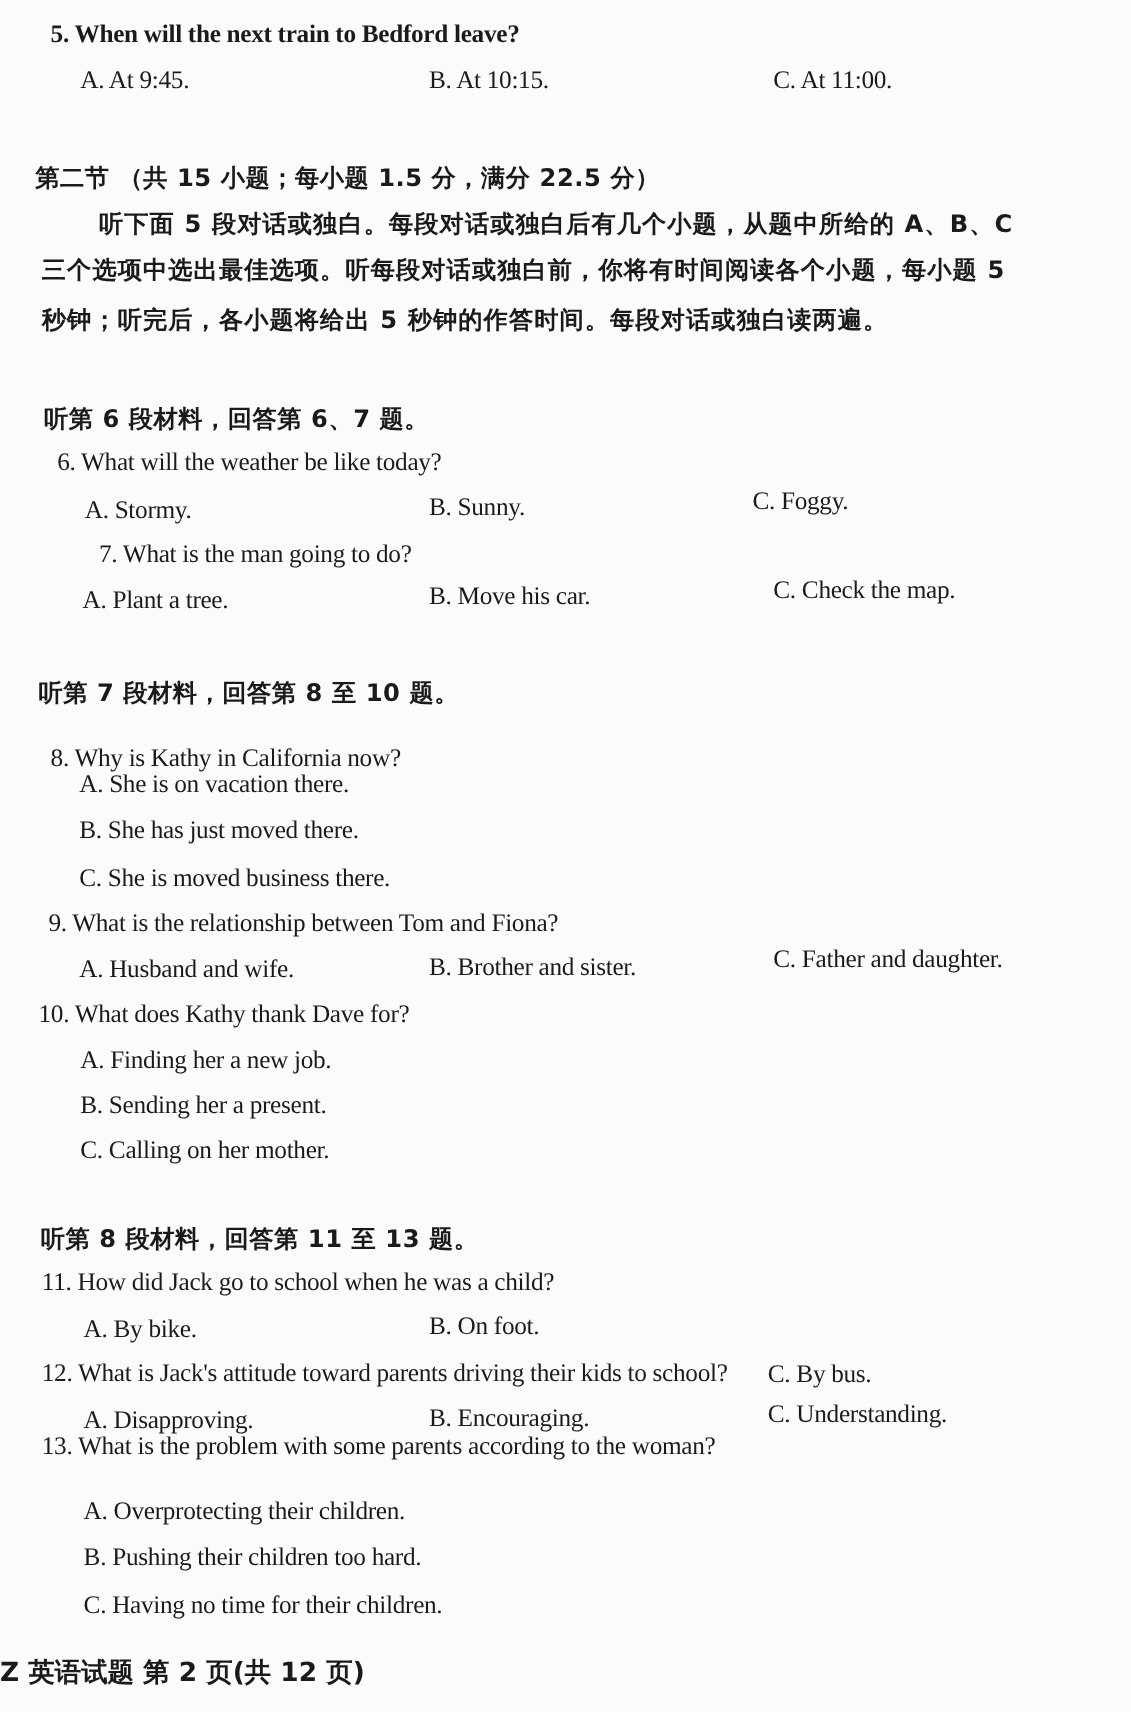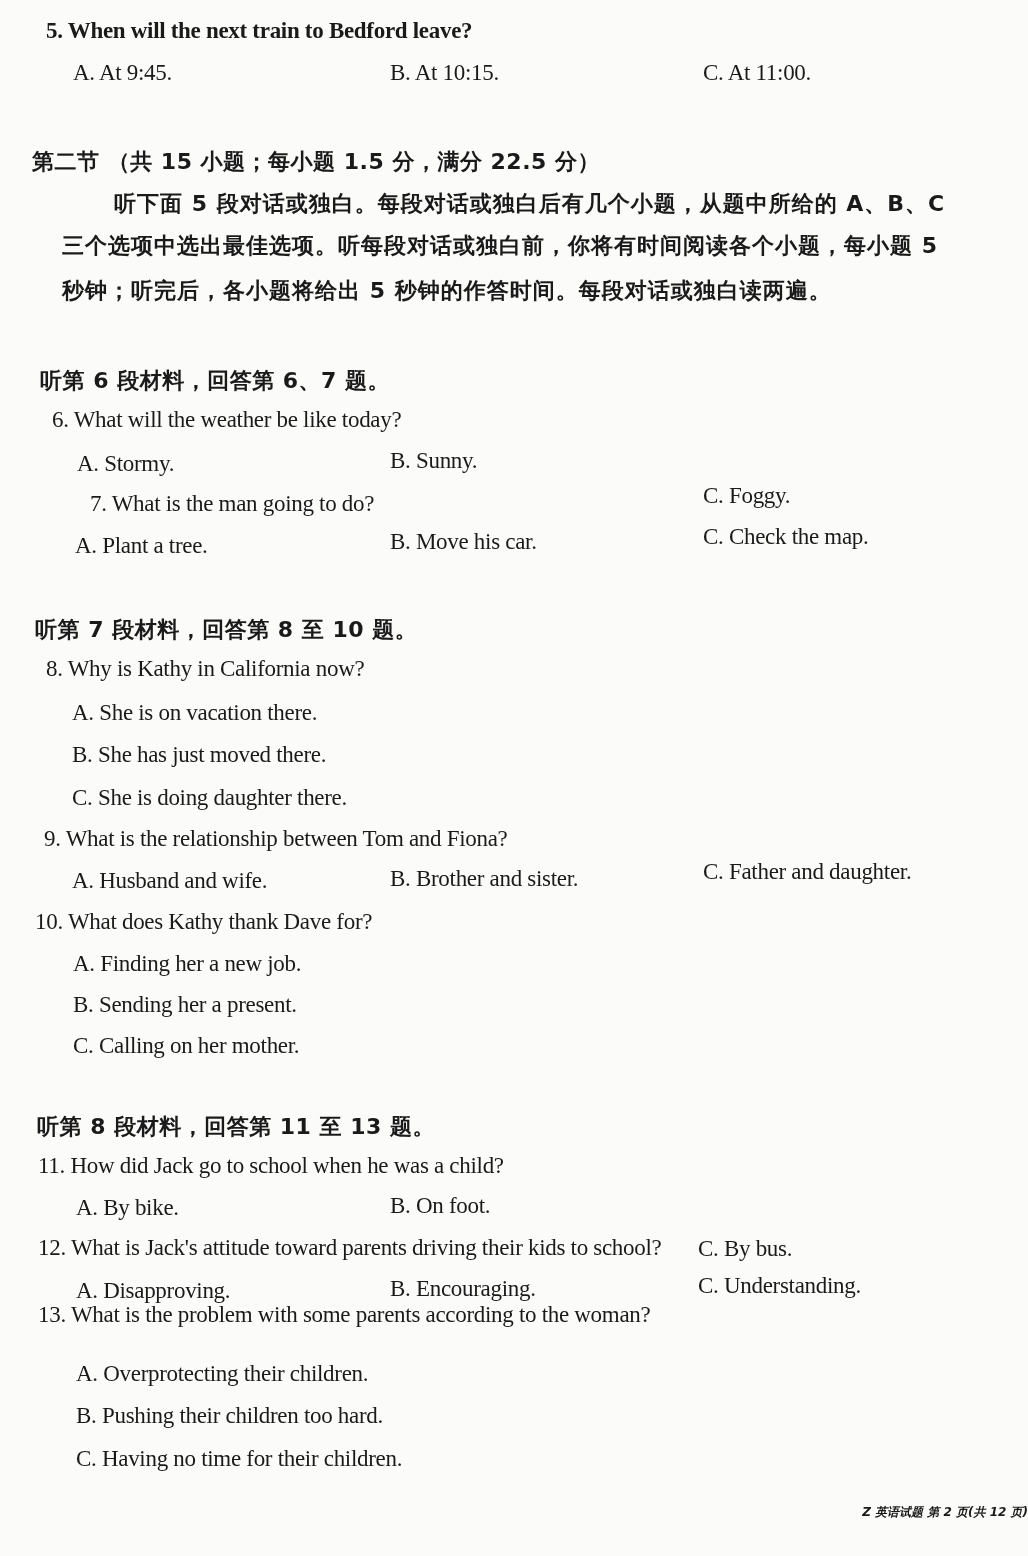--- a/index.html
+++ b/index.html
@@ -5,54 +5,54 @@
   html, body { margin: 0; padding: 0; }
   body {
     width: 1028px; height: 1556px; overflow: hidden;
     background: #fbfbfa;
     color: #1a1a1a;
     font-family: "Liberation Serif", "DejaVu Serif", serif;
     position: relative;
   }
   .line { position: absolute; white-space: nowrap; font-size: 23px; letter-spacing: -0.3px; }
   .cn { font-family: "DejaVu Sans", "Liberation Sans", sans-serif; font-weight: bold; font-size: 22px; letter-spacing: 0.5px; }
-  .cn-body { font-family: "DejaVu Sans", "Liberation Sans", sans-serif; font-weight: bold; font-size: 22px; letter-spacing: 1px; margin-left: 24px; }
+  .cn-body { font-family: "DejaVu Sans", "Liberation Sans", sans-serif; font-weight: bold; font-size: 22px; letter-spacing: 1px; }
   .opt { position: absolute; white-space: nowrap; font-size: 23px; letter-spacing: -0.3px; }
-  .footer { position: absolute; left: 0; width: 1028px; text-align: right; font-family: "DejaVu Sans", sans-serif; font-weight: bold; font-size: 12px; font-style: italic; }
+  .footer { position: absolute; left: 0; width: 1028px; text-align: left; font-family: "DejaVu Sans", sans-serif; font-weight: bold; font-size: 24px; }
 </style>
 </head>
 <body>
 
 <div>
 
   <div class="line" style="left:46px;top:18px;font-weight:bold;">5. When will the next train to Bedford leave?</div>
   <div class="opt" style="left:73px;top:60px;">A. At 9:45.</div>
   <div class="opt" style="left:390px;top:60px;">B. At 10:15.</div>
   <div class="opt" style="left:703px;top:60px;">C. At 11:00.</div>
 
   <div class="line cn" style="left:32px;top:147px;">第二节 （共 15 小题；每小题 1.5 分，满分 22.5 分）</div>
   <div class="line cn-body" style="left:90px;top:189px;">听下面 5 段对话或独白。每段对话或独白后有几个小题，从题中所给的 A、B、C</div>
   <div class="line cn-body" style="left:38px;top:231px;">三个选项中选出最佳选项。听每段对话或独白前，你将有时间阅读各个小题，每小题 5</div>
   <div class="line cn-body" style="left:38px;top:276px;">秒钟；听完后，各小题将给出 5 秒钟的作答时间。每段对话或独白读两遍。</div>
 
   <div class="line cn" style="left:40px;top:366px;">听第 6 段材料，回答第 6、7 题。</div>
   <div class="line" style="left:52px;top:407px;">6. What will the weather be like today?</div>
   <div class="opt" style="left:77px;top:451px;">A. Stormy.</div>
   <div class="opt" style="left:390px;top:448px;">B. Sunny.</div>
-  <div class="opt" style="left:703px;top:443px;margin-top:40px;">C. Foggy.</div>
+  <div class="opt" style="left:684px;top:443px;">C. Foggy.</div>
   <div class="line" style="left:50px;top:491px;margin-left:40px;">7. What is the man going to do?</div>
   <div class="opt" style="left:75px;top:533px;">A. Plant a tree.</div>
   <div class="opt" style="left:390px;top:529px;">B. Move his car.</div>
   <div class="opt" style="left:703px;top:524px;">C. Check the map.</div>
 
   <div class="line cn" style="left:35px;top:615px;">听第 7 段材料，回答第 8 至 10 题。</div>
-  <div class="line" style="left:46px;top:656px;">8. Why is Kathy in California now?</div>
+  <div class="line" style="left:46px;top:676px;">8. Why is Kathy in California now?</div>
   <div class="opt" style="left:72px;top:700px;">A. She is on vacation there.</div>
   <div class="opt" style="left:72px;top:742px;">B. She has just moved there.</div>
-  <div class="opt" style="left:72px;top:785px;">C. She is doing daughter there.</div>
+  <div class="opt" style="left:72px;top:785px;">C. She is moved business there.</div>
   <div class="line" style="left:44px;top:826px;">9. What is the relationship between Tom and Fiona?</div>
   <div class="opt" style="left:72px;top:868px;">A. Husband and wife.</div>
   <div class="opt" style="left:390px;top:866px;">B. Brother and sister.</div>
   <div class="opt" style="left:703px;top:859px;">C. Father and daughter.</div>
   <div class="line" style="left:35px;top:909px;">10. What does Kathy thank Dave for?</div>
   <div class="opt" style="left:73px;top:951px;">A. Finding her a new job.</div>
   <div class="opt" style="left:73px;top:992px;">B. Sending her a present.</div>
   <div class="opt" style="left:73px;top:1033px;">C. Calling on her mother.</div>
 
   <div class="line cn" style="left:37px;top:1112px;">听第 8 段材料，回答第 11 至 13 题。</div>

